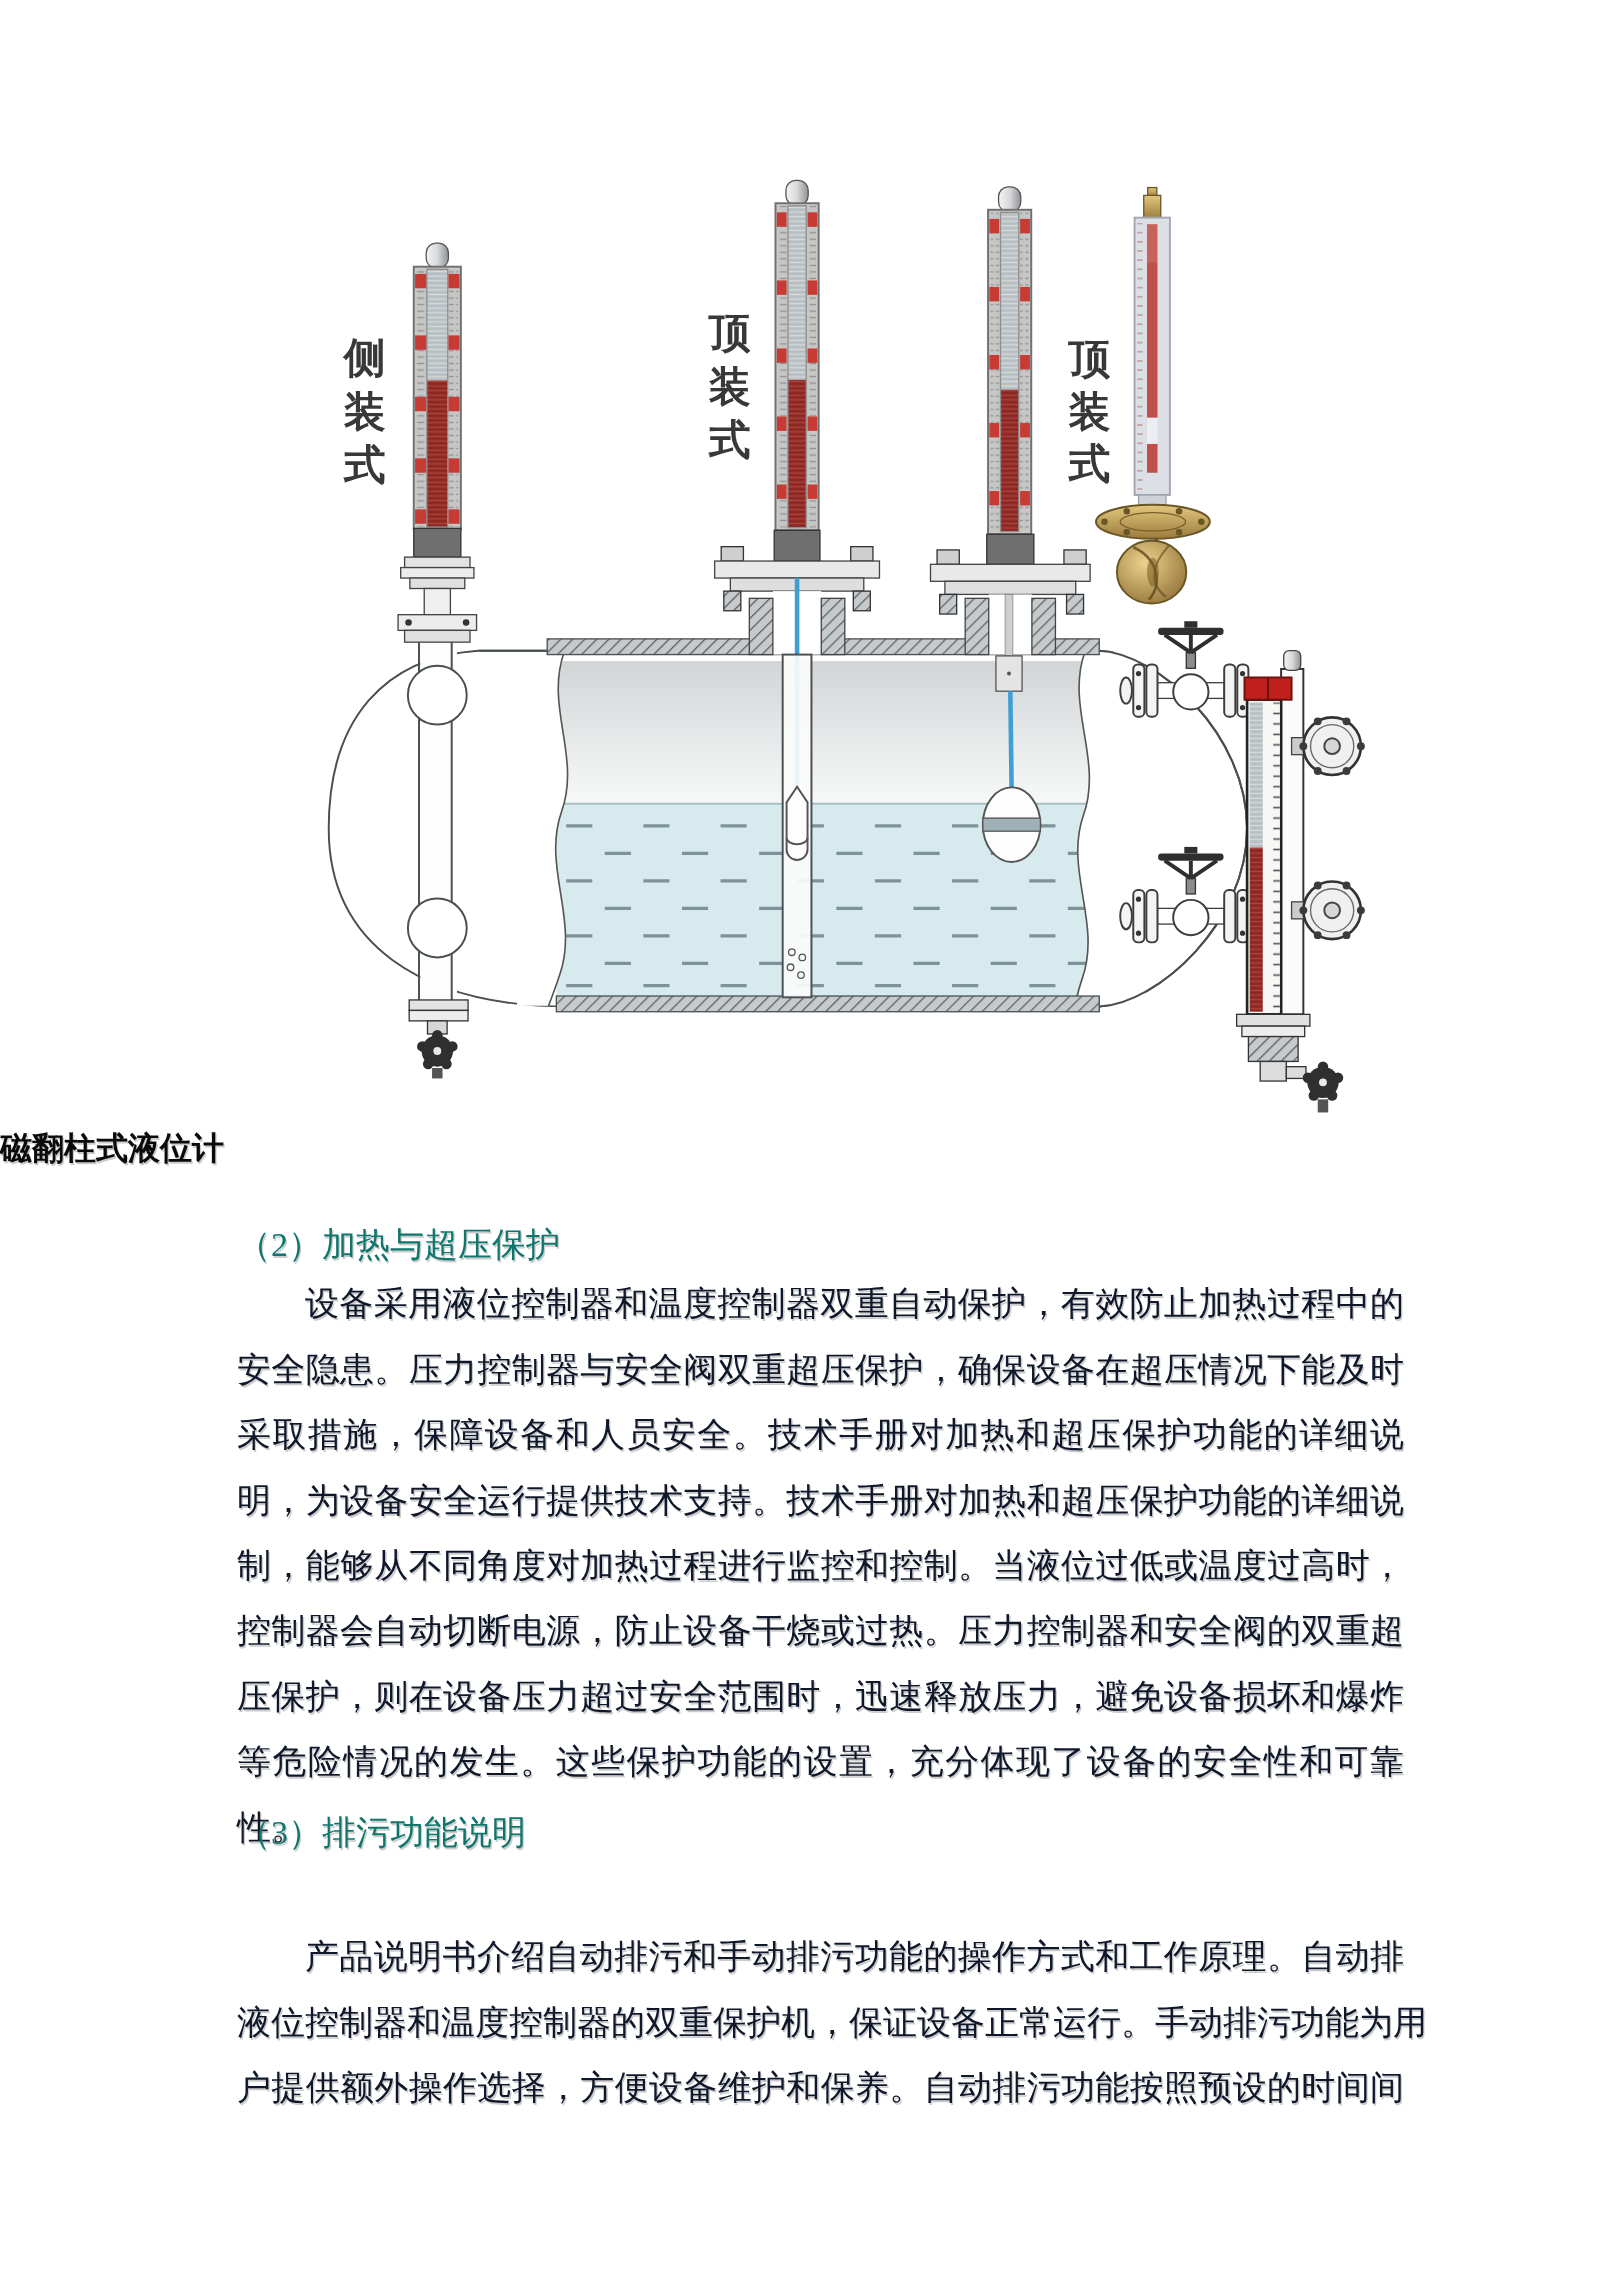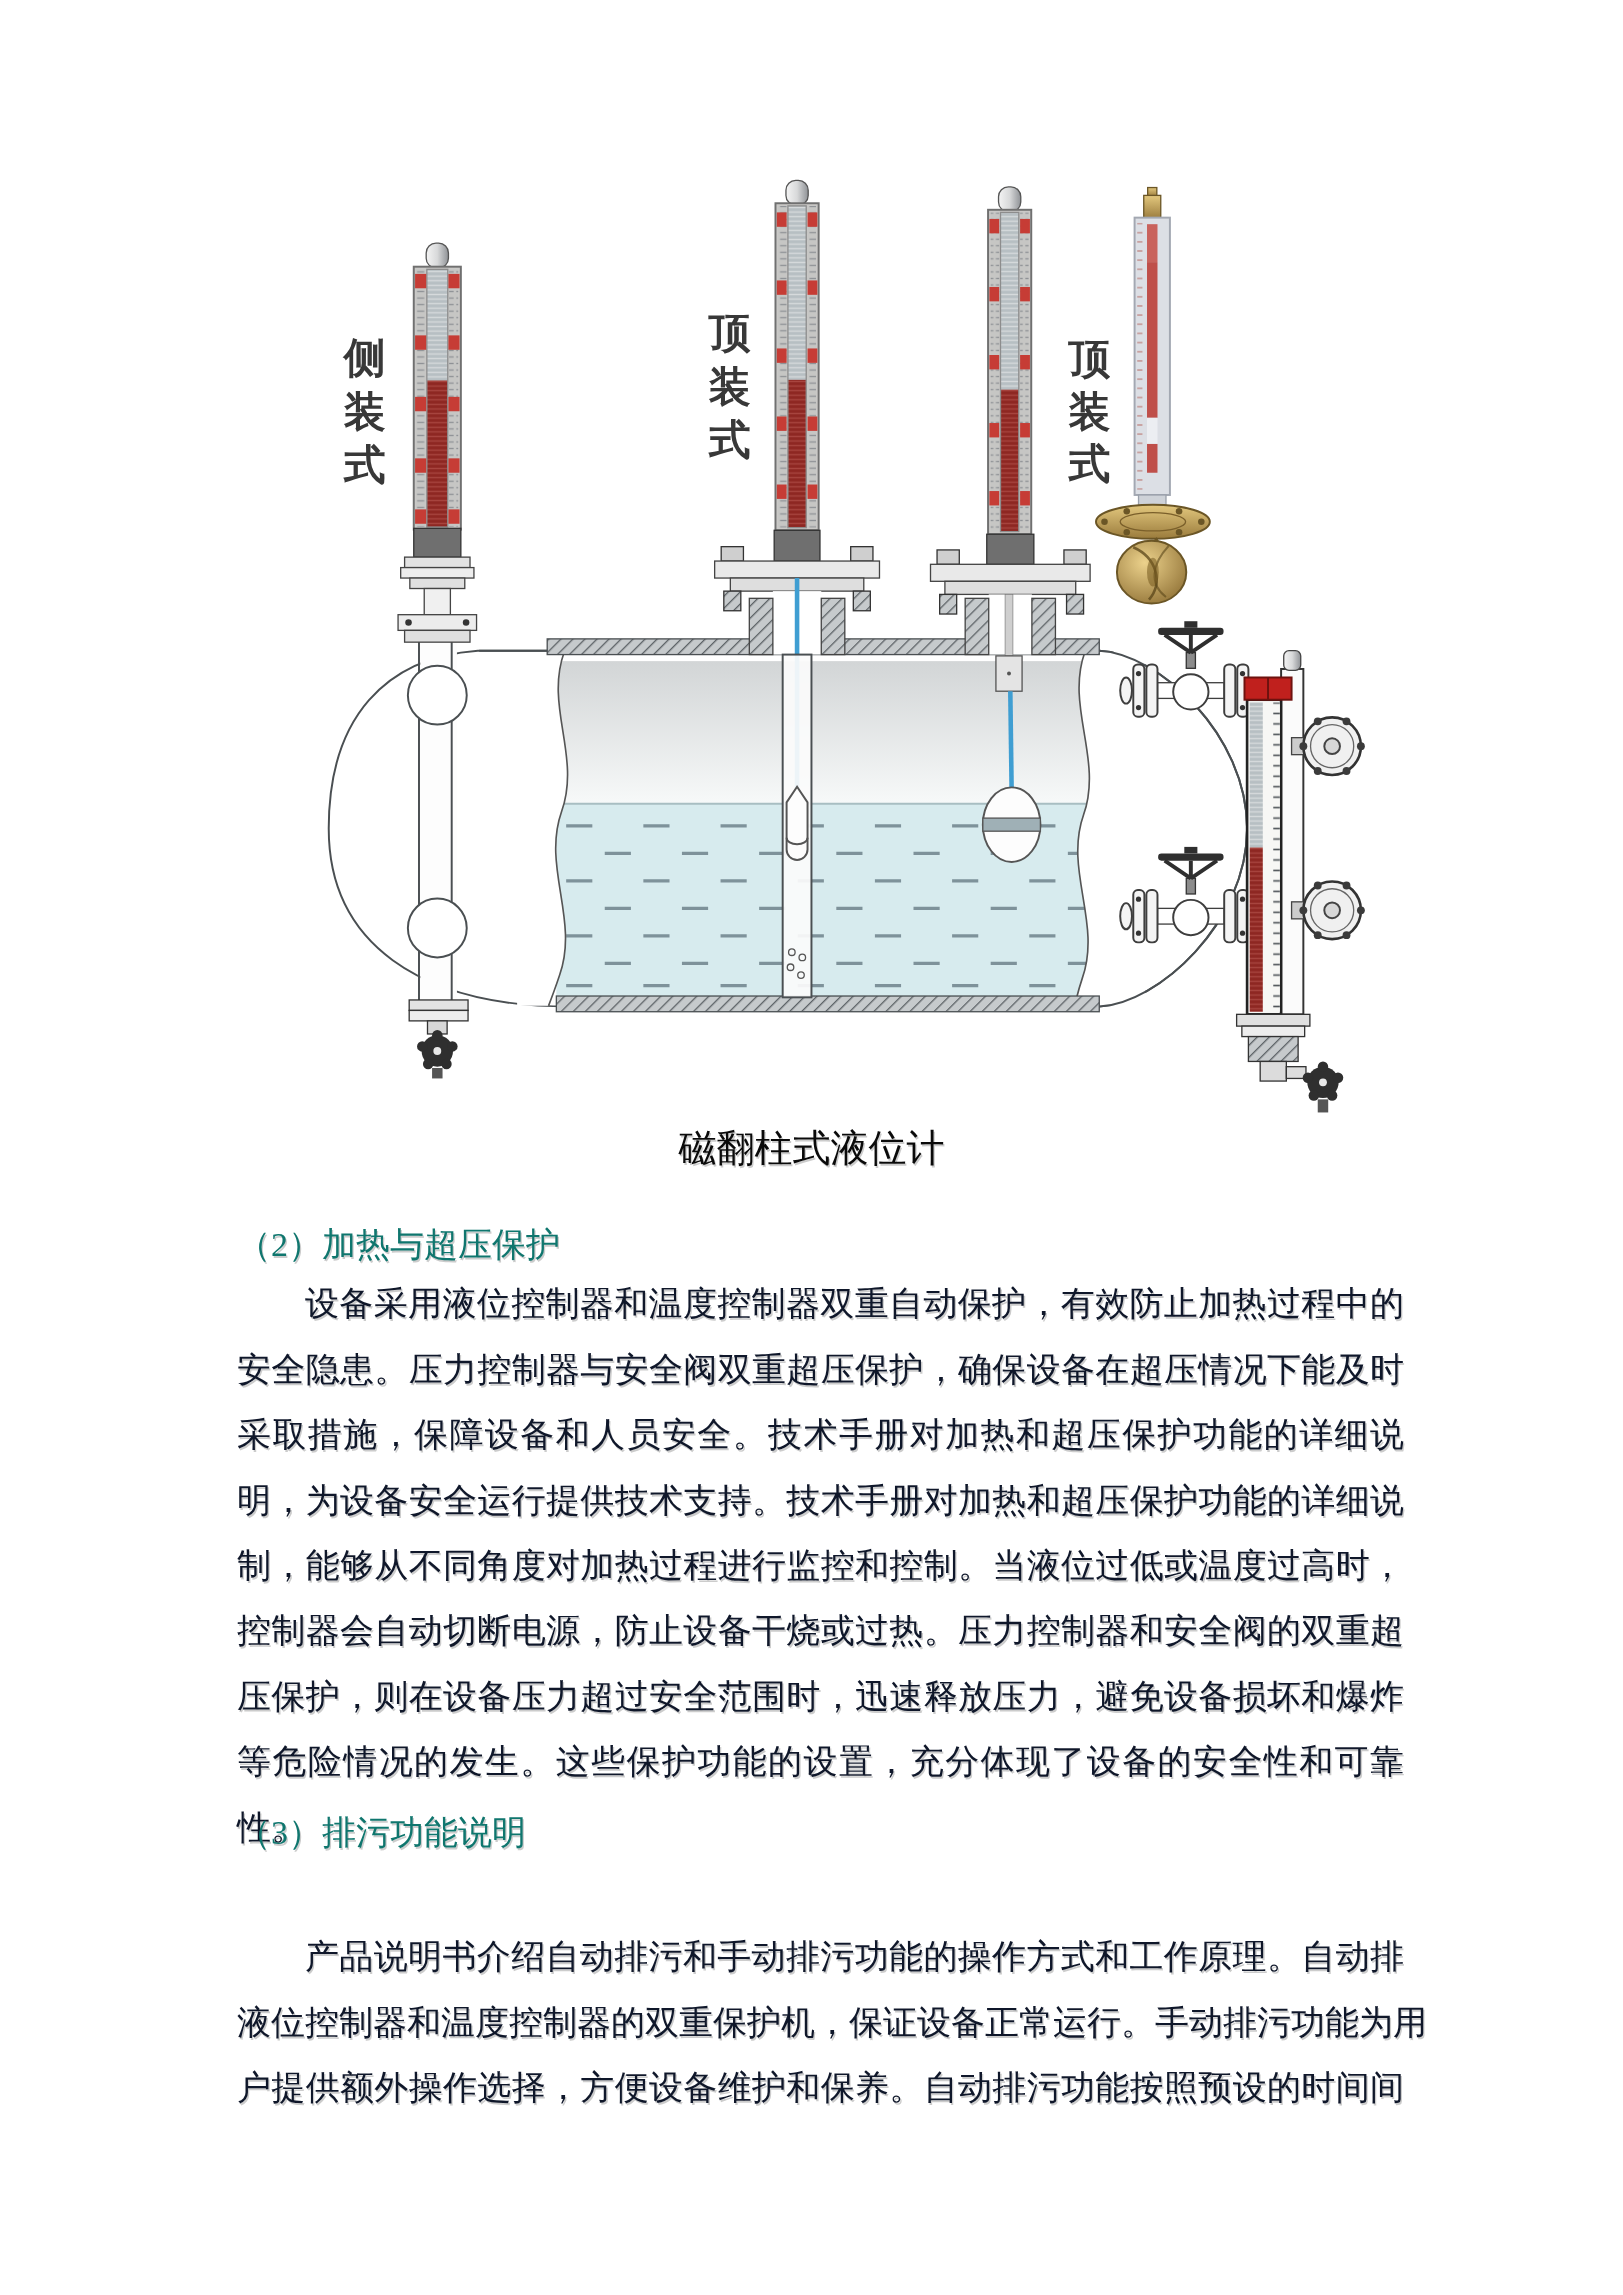--- a/index.html
+++ b/index.html
@@ -3,23 +3,24 @@
 <meta charset="utf-8">
 <style>
   html,body{margin:0;padding:0;}
   body{
     width:1623px;height:2295px;position:relative;background:#ffffff;
     font-family:"Liberation Serif","DejaVu Serif",serif;color:#000;
     overflow:hidden;
   }
   .diagram{position:absolute;left:229px;top:164px;width:1178px;height:955px;}
   .caption{
-    position:absolute;left:0;top:1127px;width:1623px;text-align:center;
-    font-size:38px;line-height:42px;color:#0a0a0a;
+    position:absolute;left:0;top:1127px;width:1623px;text-align:left;
+    font-size:32px;line-height:42px;color:#0a0a0a;
     text-shadow:1.3px 2px 0 rgba(110,110,110,0.35);
+    font-weight:bold;
   }
   .heading{
     position:absolute;left:237px;width:1167px;font-size:34px;line-height:46px;
     color:#0f766e;text-shadow:1.3px 2px 0 rgba(110,110,110,0.35);white-space:nowrap;
   }
   .line{
     position:absolute;left:237px;width:1167px;font-size:34px;line-height:46px;
     color:#0f172a;text-shadow:1.3px 2px 0 rgba(110,110,110,0.35);
     text-align:justify;text-align-last:justify;white-space:nowrap;
   }

